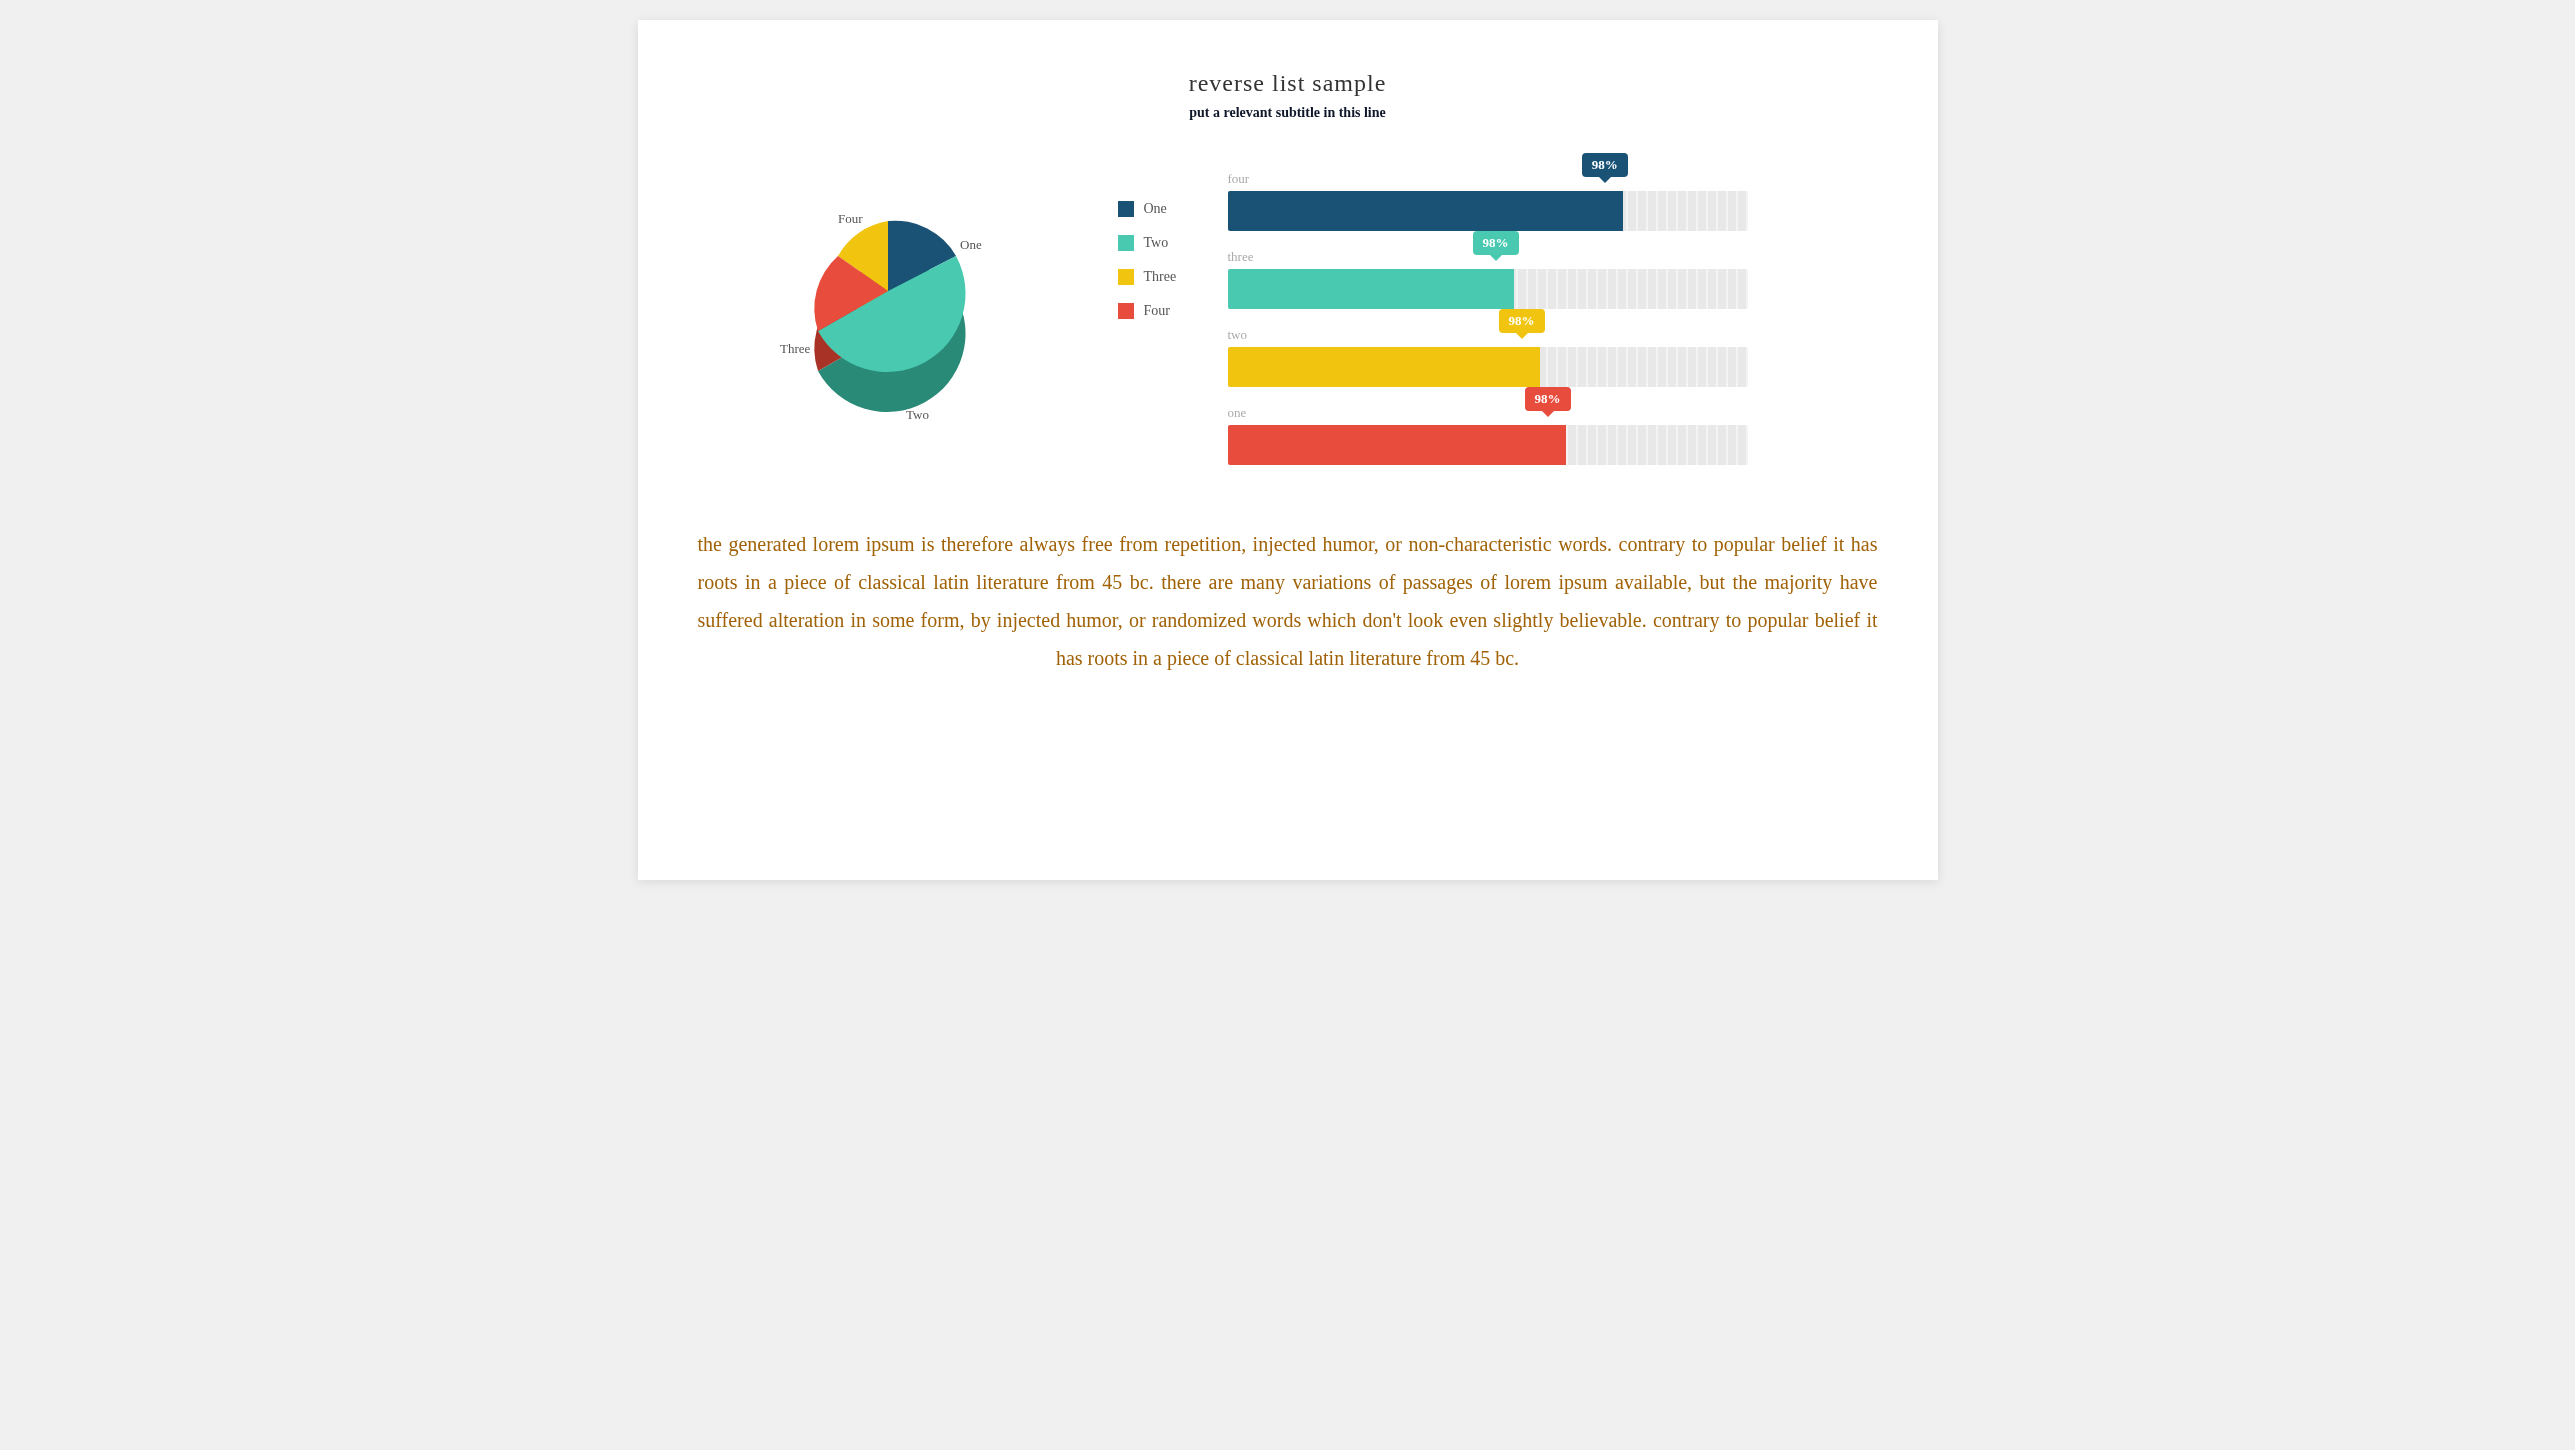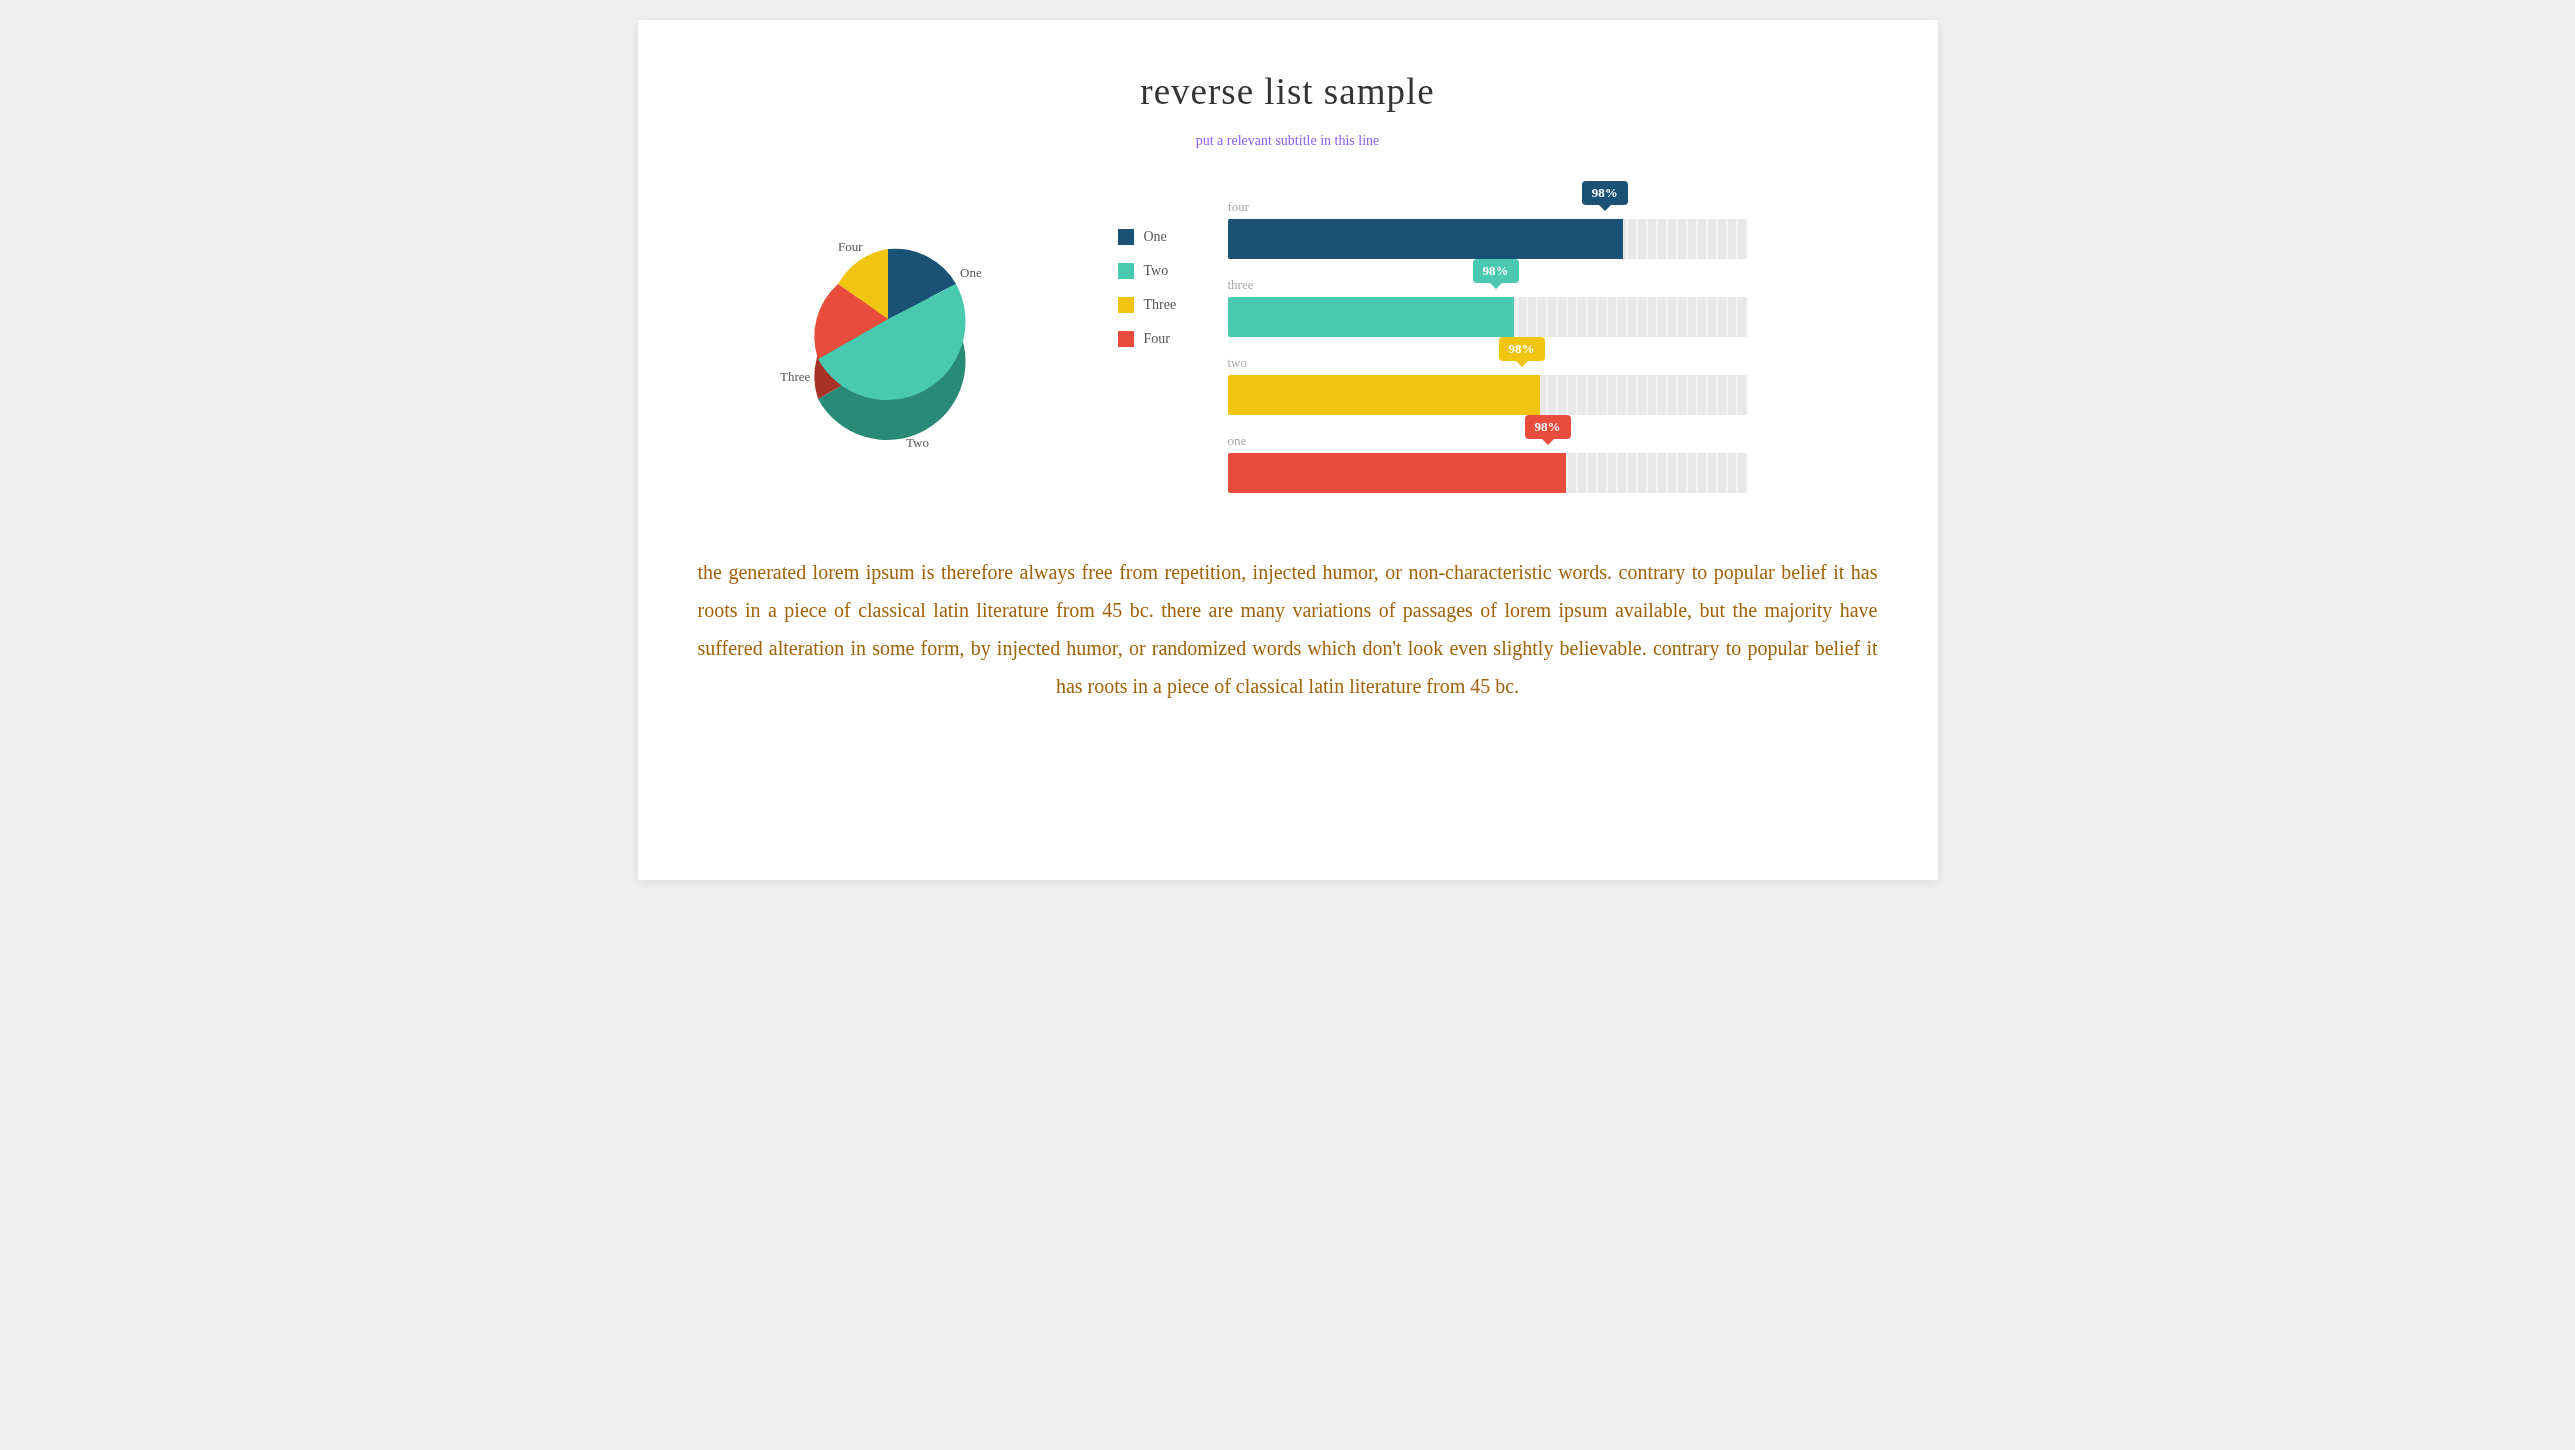--- a/index.html
+++ b/index.html
@@ -22,30 +22,31 @@
       box-shadow: 0 2px 10px rgba(0,0,0,0.1);
     }
 
     
     .header {
       text-align: center;
       margin-bottom: 50px;
     }
 
     .header-title {
-      font-size: 37px;
+      font-size: 24px;
       font-weight: 400;
       color: #333;
       letter-spacing: 1px;
     }
 
     .header-subtitle {
       font-size: 14px;
-      color: #8b5cf6;
-      margin-top: 20px;
+      color: #0f172a;
+      margin-top: 8px;
+      font-weight: bold;
     }
 
     
     .charts-section {
       display: flex;
       align-items: flex-start;
       gap: 40px;
       margin-bottom: 60px;
     }
 

